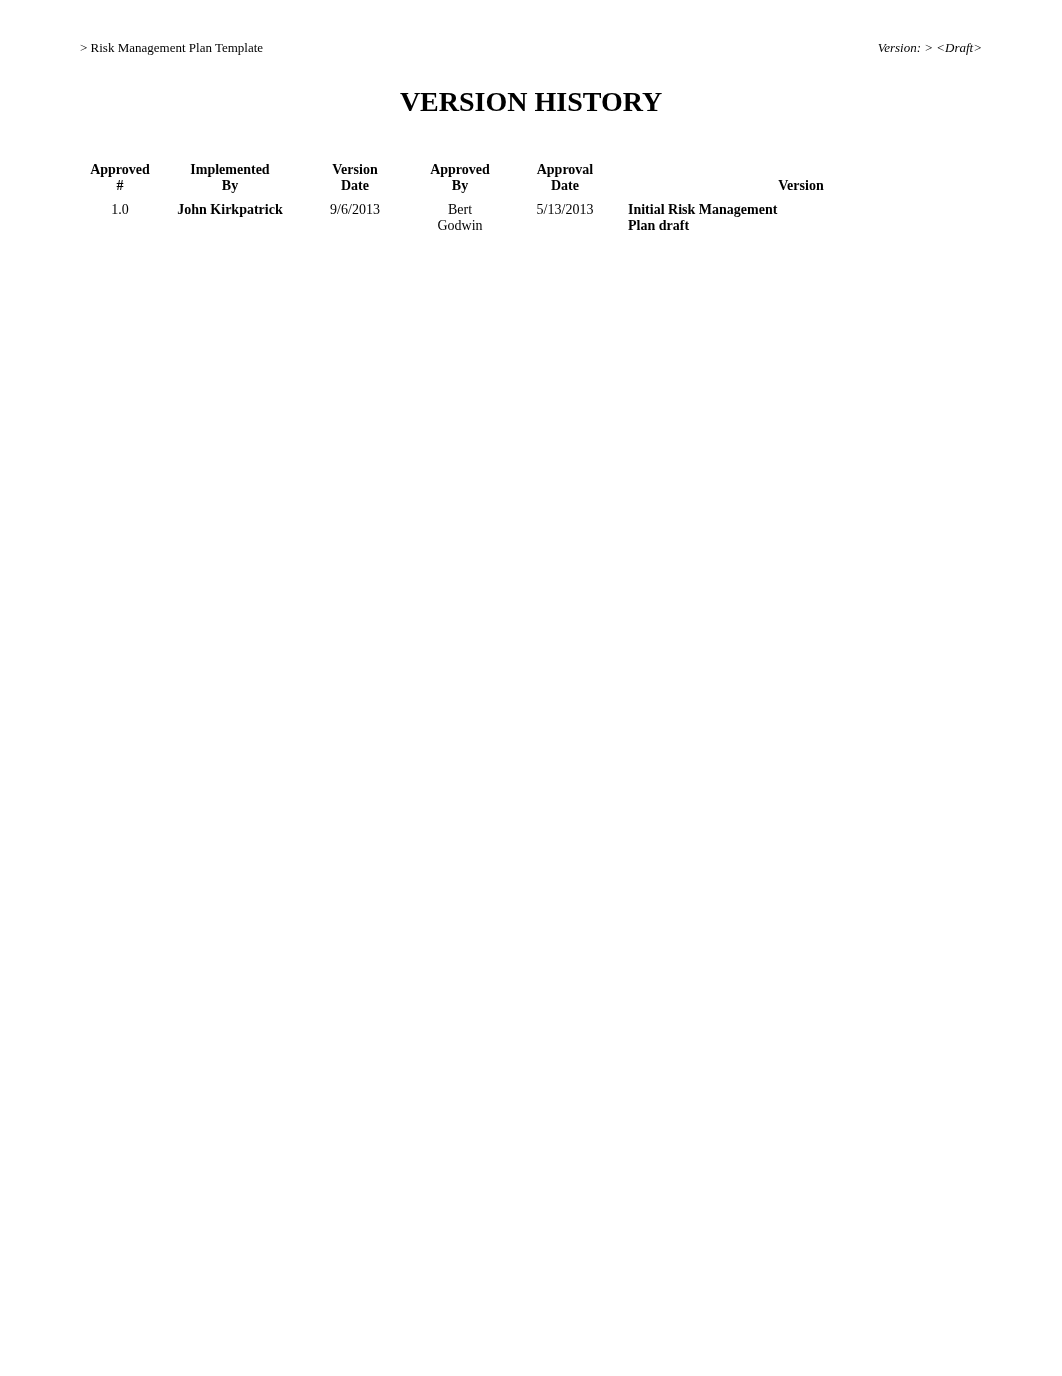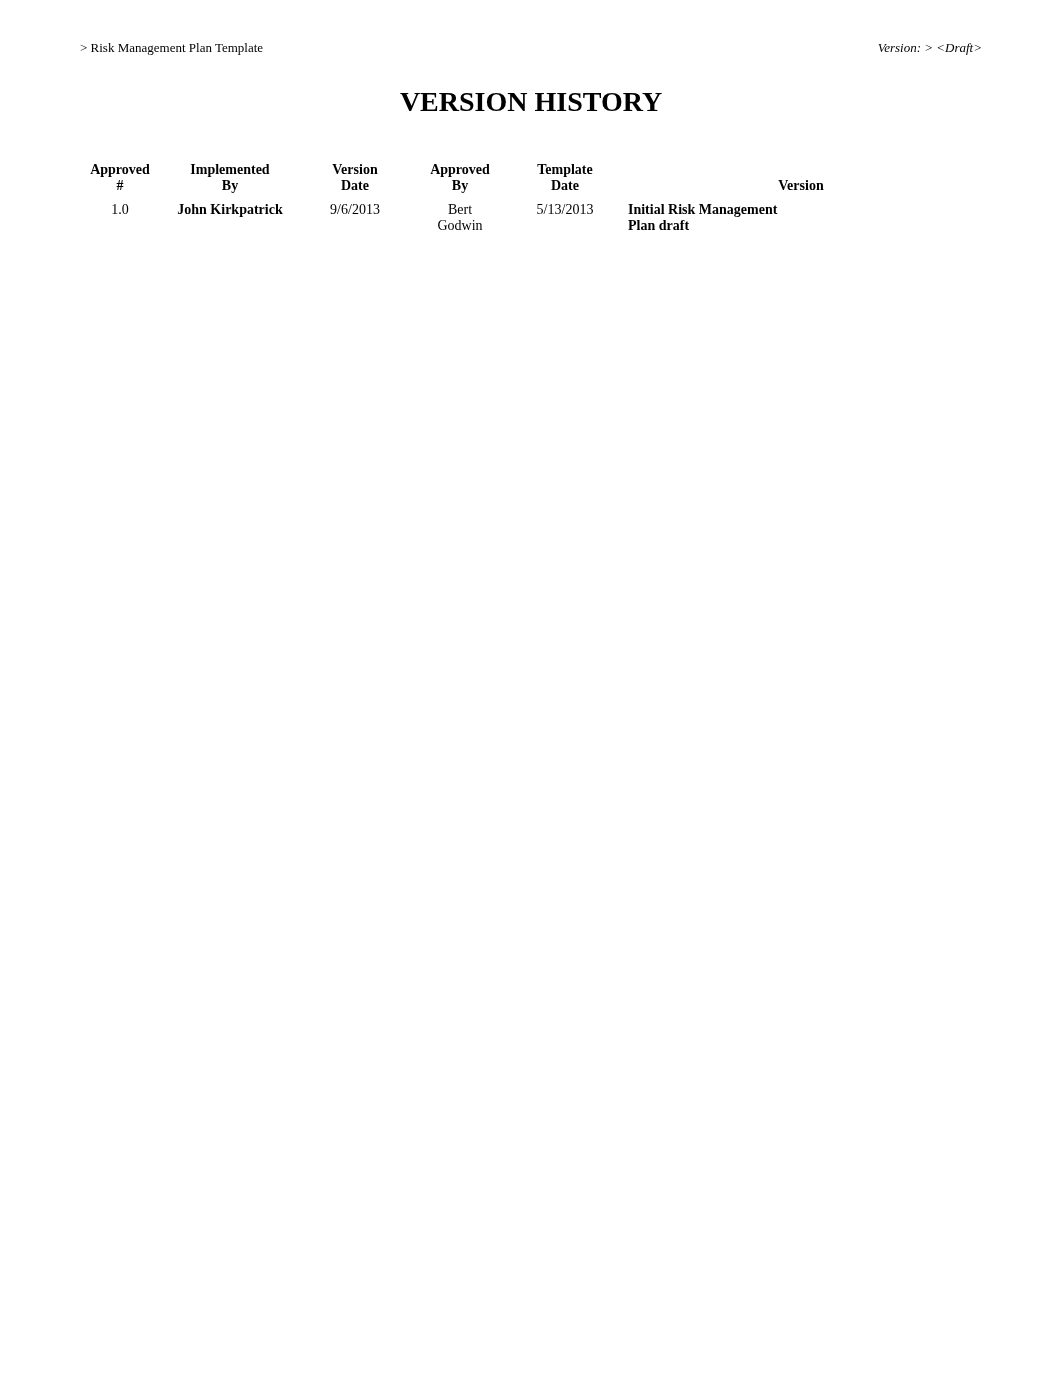--- a/index.html
+++ b/index.html
@@ -110,21 +110,21 @@
         </th>
         <th class="col-revision">
           <span>Version</span><br>
           <span>Date</span>
         </th>
         <th class="col-approved">
           <span>Approved</span><br>
           <span>By</span>
         </th>
         <th class="col-approval">
-          <span>Template</span><br>
+          <span>Approval</span><br>
           <span>Date</span>
         </th>
         <th class="col-reason reason-header">
           <span>Version</span><br>
           <span></span>
         </th>
       </tr>
     </thead>
     <tbody>
       <tr>

